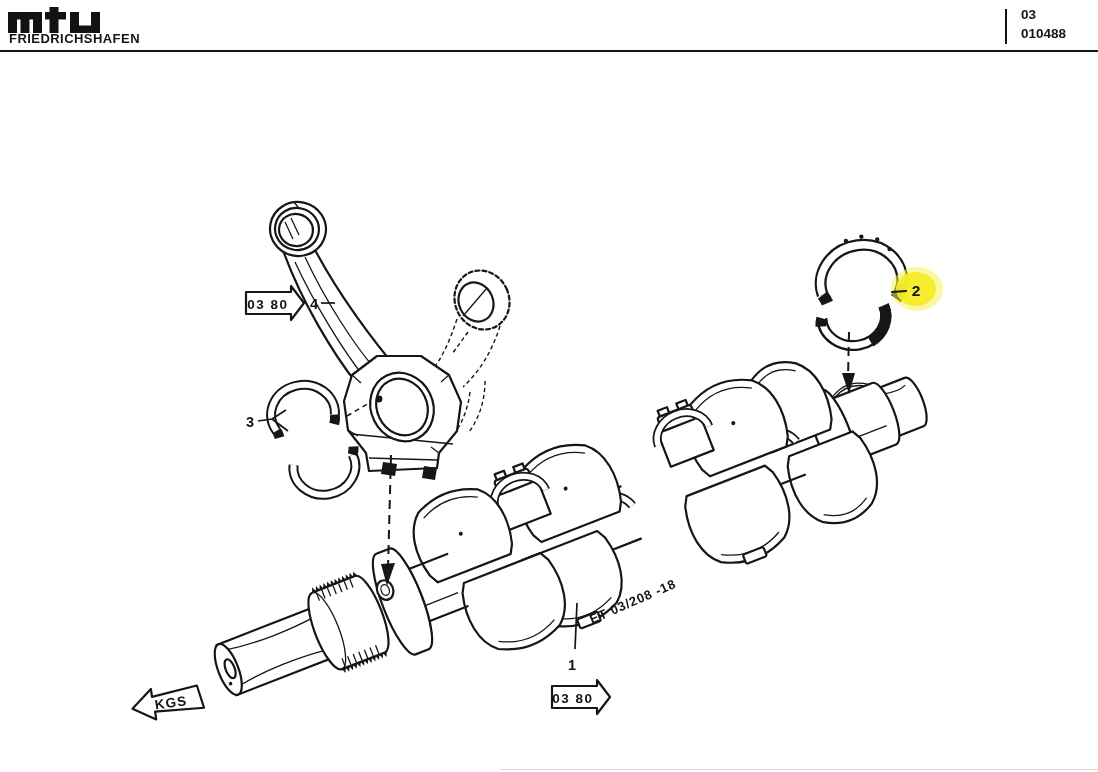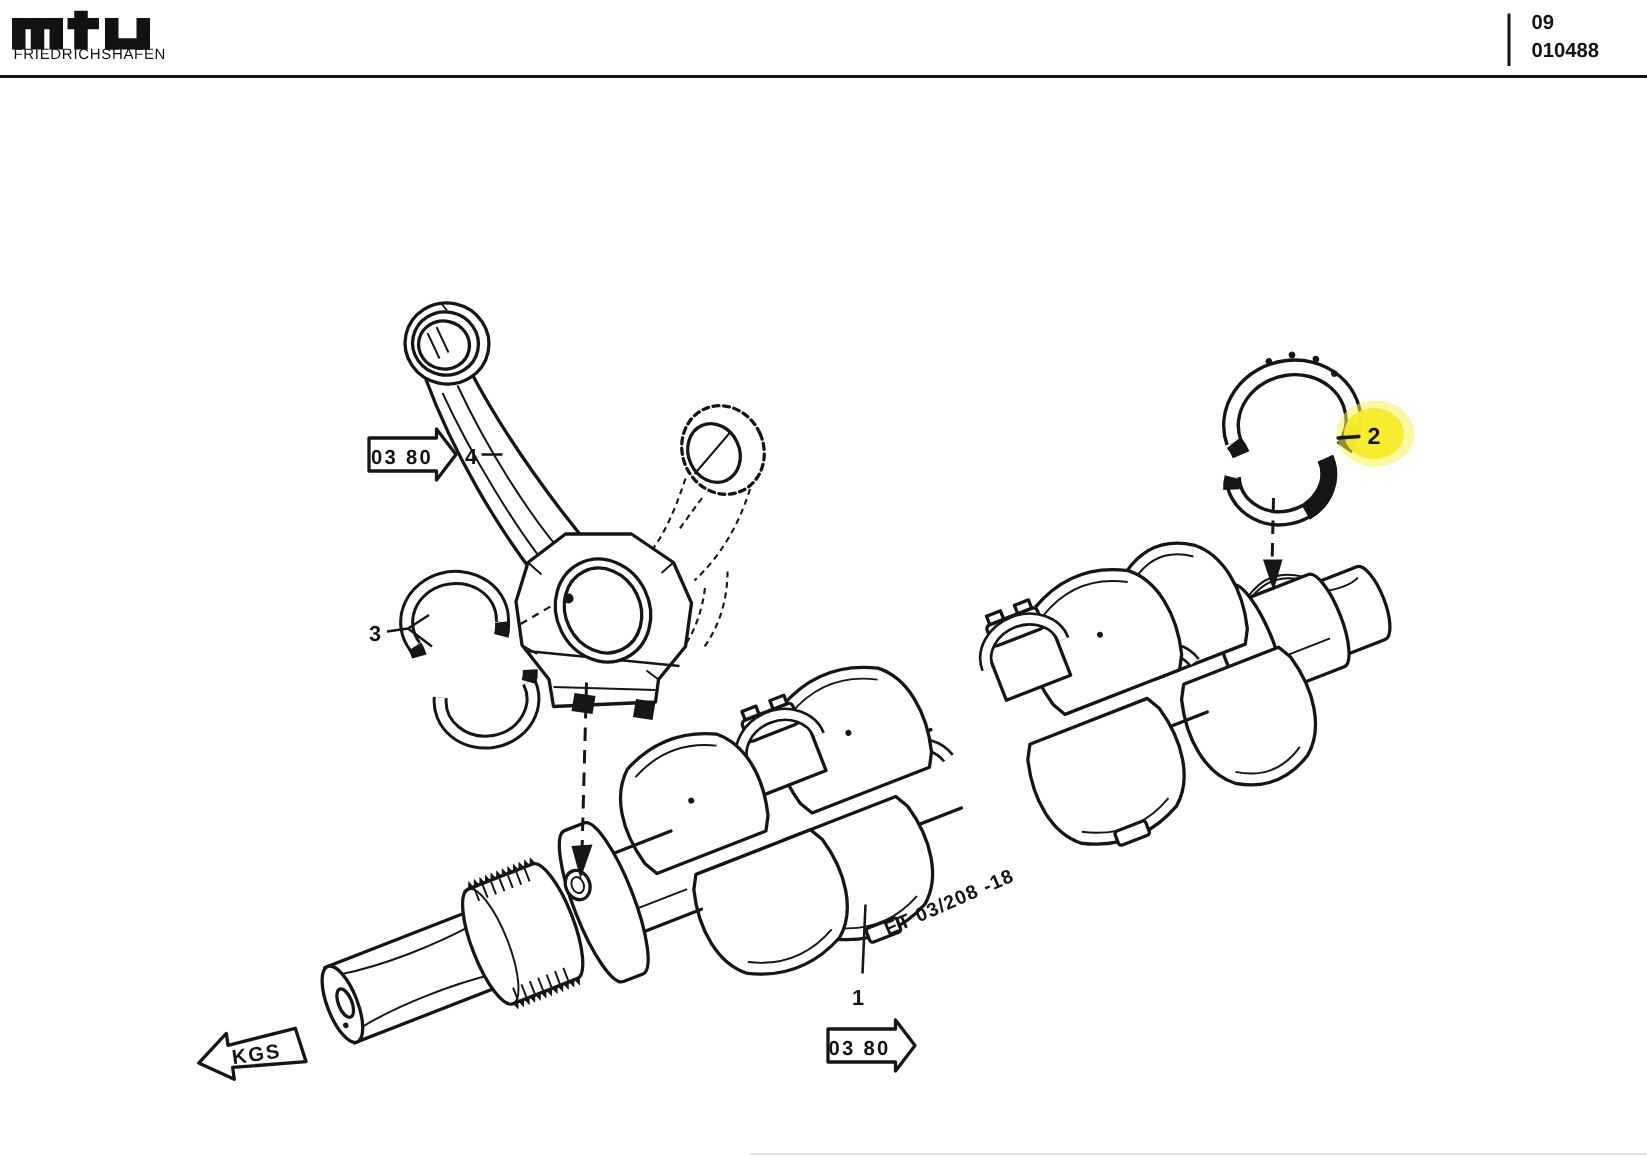--- a/index.html
+++ b/index.html
@@ -1,20 +1,20 @@
 <!DOCTYPE html>
 <html><head>
 <meta charset="utf-8">
 <style>
   html,body{margin:0;padding:0;background:#fff;}
   .page{position:relative;width:1098px;height:772px;background:#fff;overflow:hidden;
         font-family:"Liberation Sans",sans-serif;}
   
   .brand{position:absolute;left:8px;top:7px;}
-  .brand-sub{position:absolute;left:9px;top:31px;font-size:10px;font-weight:400;
+  .brand-sub{position:absolute;left:9px;top:31px;font-size:13px;font-weight:700;
              letter-spacing:.45px;color:#141414;}
   .top-rule{position:absolute;left:0;top:50px;width:1098px;height:2.4px;background:#141414;}
   .sheet-divider{position:absolute;left:1005px;top:9px;width:1.7px;height:35px;background:#141414;}
   .sheet-code{position:absolute;left:1021px;top:7px;font-size:13.5px;font-weight:700;color:#141414;}
   .sheet-number{position:absolute;left:1021px;top:26px;font-size:13.5px;font-weight:700;color:#141414;}
   .bottom-rule{position:absolute;left:500px;top:769px;width:598px;height:1px;background:#dcdcdc;}
   
   svg.diagram{position:absolute;left:0;top:0;}
   .o{fill:#fff;stroke:#161616;stroke-width:2.2;stroke-linejoin:round;stroke-linecap:round;}
   .fn{fill:none;stroke:#161616;stroke-width:2.2;stroke-linejoin:round;stroke-linecap:round;}
@@ -47,21 +47,21 @@
 
         <rect x="62" y="5" width="9" height="21"></rect>
         <rect x="83" y="5" width="9" height="21"></rect>
         <rect x="62" y="18.5" width="30" height="7.5"></rect>
       </g>
     </svg>
   </div>
   <div class="brand-sub">FRIEDRICHSHAFEN</div>
   <div class="top-rule"></div>
   <div class="sheet-divider"></div>
-  <div class="sheet-code">09</div>
+  <div class="sheet-code">03</div>
   <div class="sheet-number">010488</div>
 
   <svg class="diagram" width="1098" height="772" viewBox="0 0 1098 772">
 
     <g>
 
       <path class="o" d="M 284,253 C 302,302 332,352 357,384 L 399,371 C 374,342 338,294 314,248 Z"></path>
       <path class="t" d="M 295,262 C 314,303 342,349 364,377"></path>
       <path class="t" d="M 305,257 C 325,300 354,345 376,370"></path>
 

